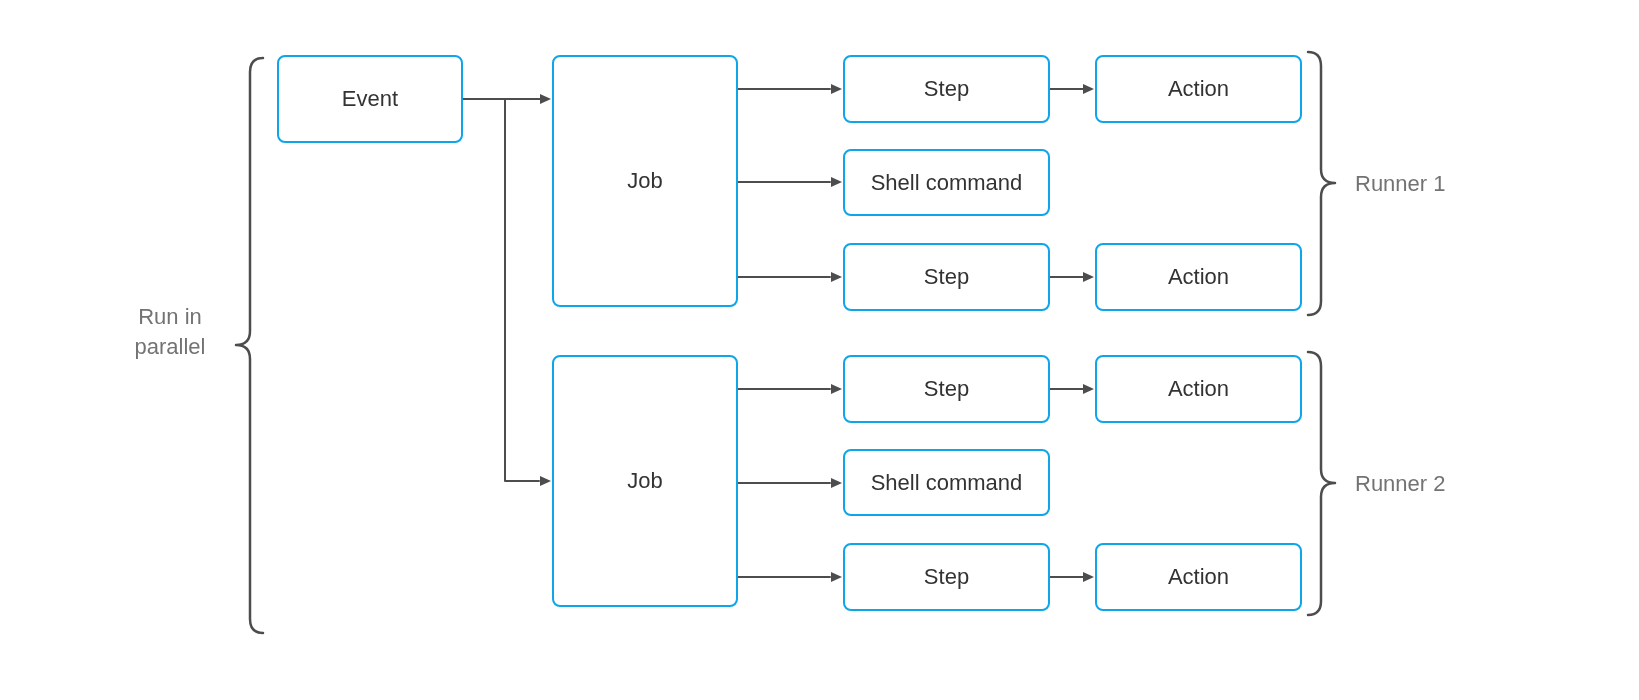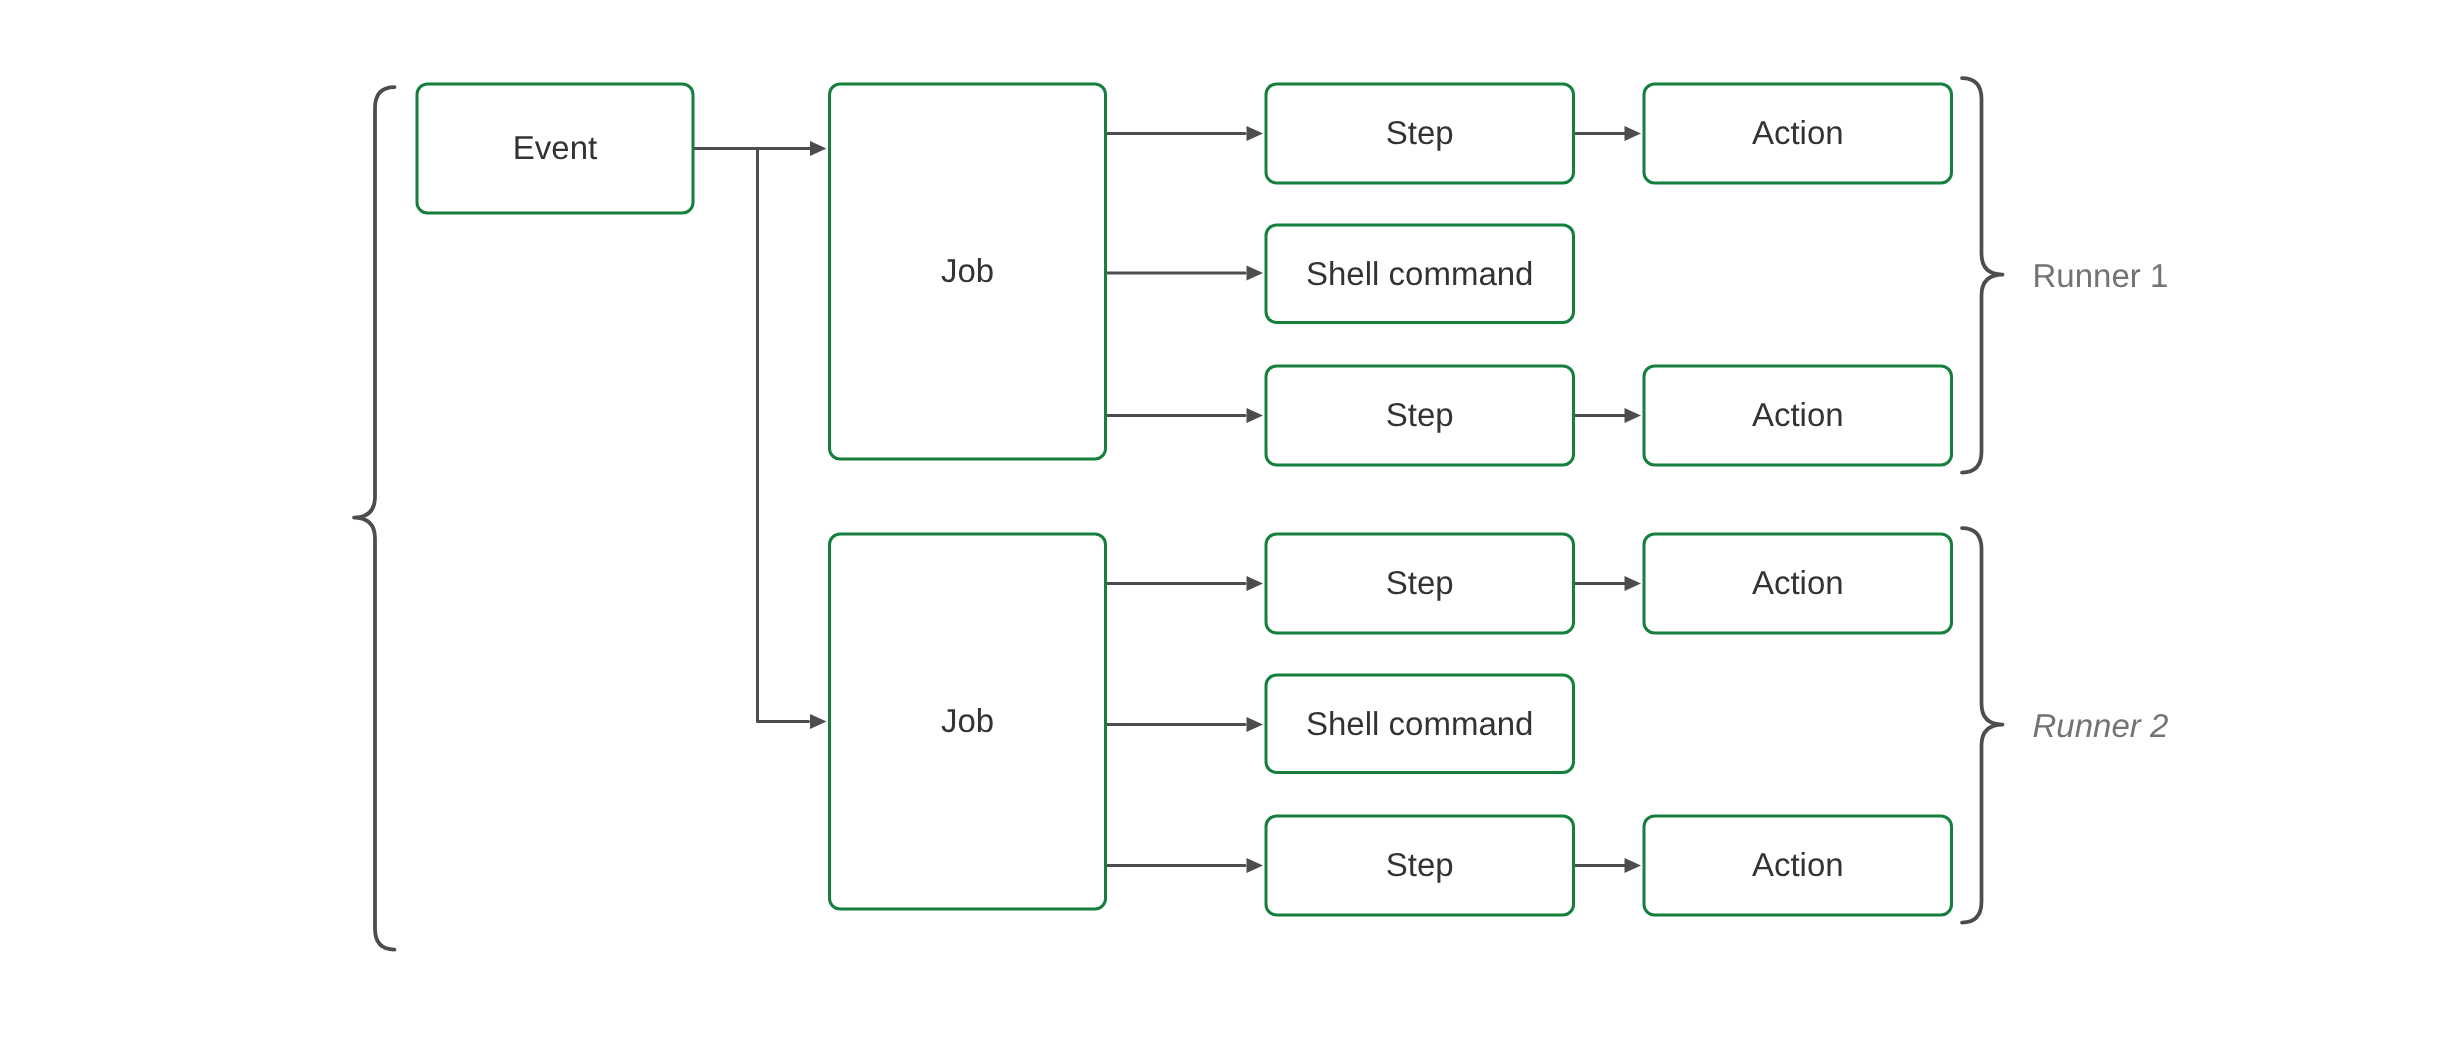--- a/index.html
+++ b/index.html
@@ -17,21 +17,21 @@
   }
   .connectors {
     position: absolute;
     left: 0;
     top: 0;
   }
   .node {
     position: absolute;
     box-sizing: border-box;
     background: #ffffff;
-    border: 2px solid #15803d;
+    border: 2px solid #0ea5e9;
     border-radius: 8px;
     display: flex;
     align-items: center;
     justify-content: center;
     font-size: 22px;
     color: #333333;
   }
   .node span {
     text-align: center;
     line-height: 1.25;
@@ -88,22 +88,24 @@
       <polygon points="1083,84 1094,89 1083,94"></polygon>
       <polygon points="1083,272 1094,277 1083,282"></polygon>
       <polygon points="831,384 842,389 831,394"></polygon>
       <polygon points="831,478 842,483 831,488"></polygon>
       <polygon points="831,572 842,577 831,582"></polygon>
       <polygon points="1083,384 1094,389 1083,394"></polygon>
       <polygon points="1083,572 1094,577 1083,582"></polygon>
     </g>
   </svg>
 
+  <div class="annotation center" style="left:105px; top:302px; width:130px;">Run in
+parallel</div>
   <div class="annotation" style="left:1355px; top:169px;">Runner 1</div>
-  <div class="annotation" style="left:1355px; top:469px;font-style:italic;">Runner 2</div>
+  <div class="annotation" style="left:1355px; top:469px;">Runner 2</div>
 
   <div class="node" style="left:277px; top:55px; width:186px; height:88px;">
     <span>Event</span>
   </div>
 
   <div class="node" style="left:552px; top:55px; width:186px; height:252px;">
     <span>Job</span>
   </div>
 
   <div class="node" style="left:552px; top:355px; width:186px; height:252px;">

